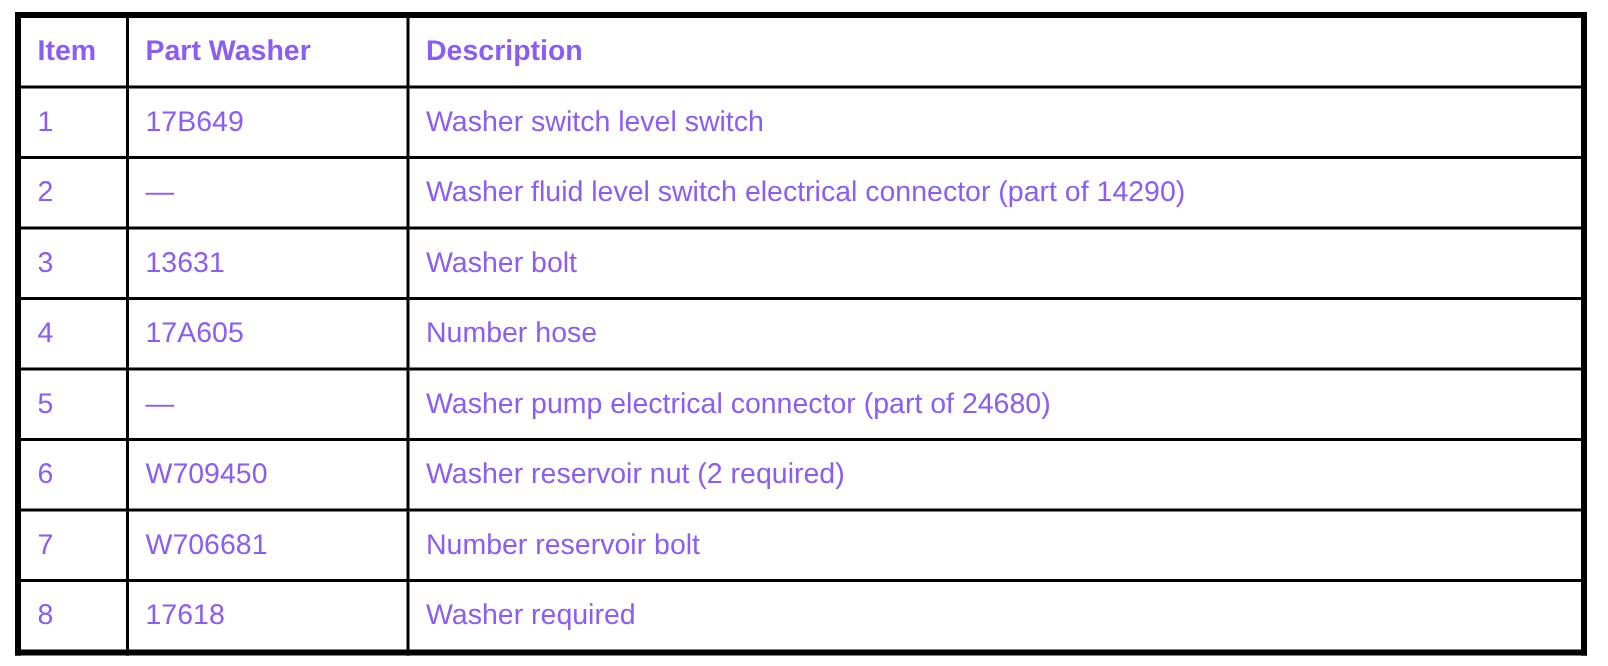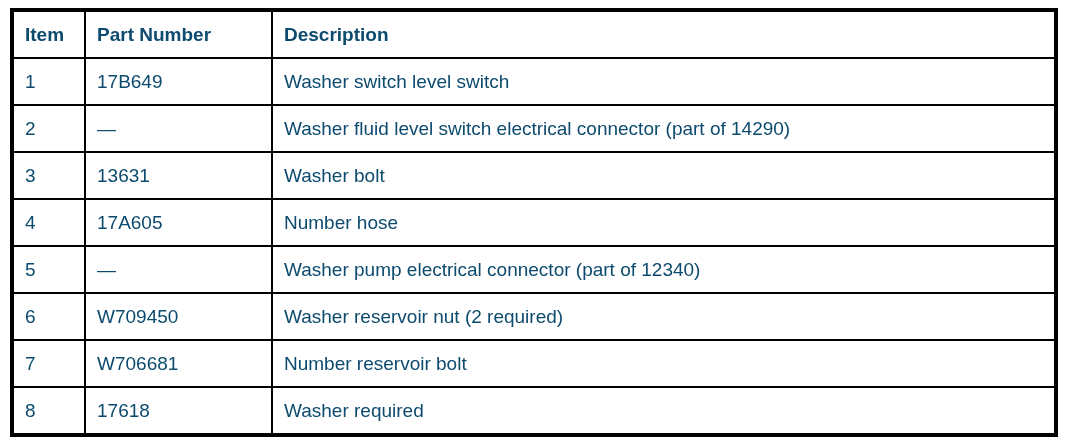--- a/index.html
+++ b/index.html
@@ -9,21 +9,21 @@
     width: 1072px;
     height: 444px;
     overflow: hidden;
   }
   .page {
     width: 1072px;
     height: 444px;
     box-sizing: border-box;
     padding: 8px 10px;
     font-family: "Liberation Sans", "DejaVu Sans", sans-serif;
-    color: #0c4a6e;
+    color: #8b5cf6;
   }
   table.parts-table {
     border-collapse: collapse;
     width: 1048px;
     table-layout: fixed;
     background: #ffffff;
   }
   table.parts-table, table.parts-table th, table.parts-table td {
     border: 2px solid #000000;
   }
@@ -56,21 +56,21 @@
 <div class="page">
   <table class="parts-table">
     <colgroup>
       <col class="col-item">
       <col class="col-part">
       <col class="col-desc">
     </colgroup>
     <thead>
       <tr>
         <th>Item</th>
-        <th>Part Number</th>
+        <th>Part Washer</th>
         <th>Description</th>
       </tr>
     </thead>
     <tbody>
       <tr>
         <td>1</td>
         <td>17B649</td>
         <td>Washer switch level switch</td>
       </tr>
       <tr>
@@ -84,21 +84,21 @@
         <td>Washer bolt</td>
       </tr>
       <tr>
         <td>4</td>
         <td>17A605</td>
         <td>Number hose</td>
       </tr>
       <tr>
         <td>5</td>
         <td>—</td>
-        <td>Washer pump electrical connector (part of 12340)</td>
+        <td>Washer pump electrical connector (part of 24680)</td>
       </tr>
       <tr>
         <td>6</td>
         <td>W709450</td>
         <td>Washer reservoir nut (2 required)</td>
       </tr>
       <tr>
         <td>7</td>
         <td>W706681</td>
         <td>Number reservoir bolt</td>

